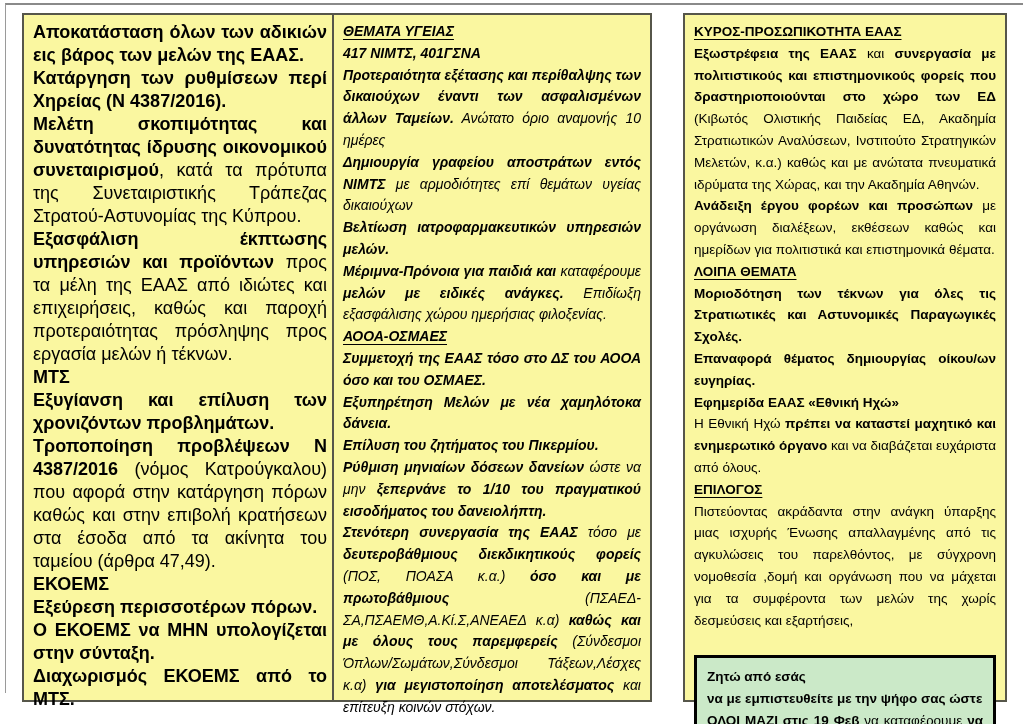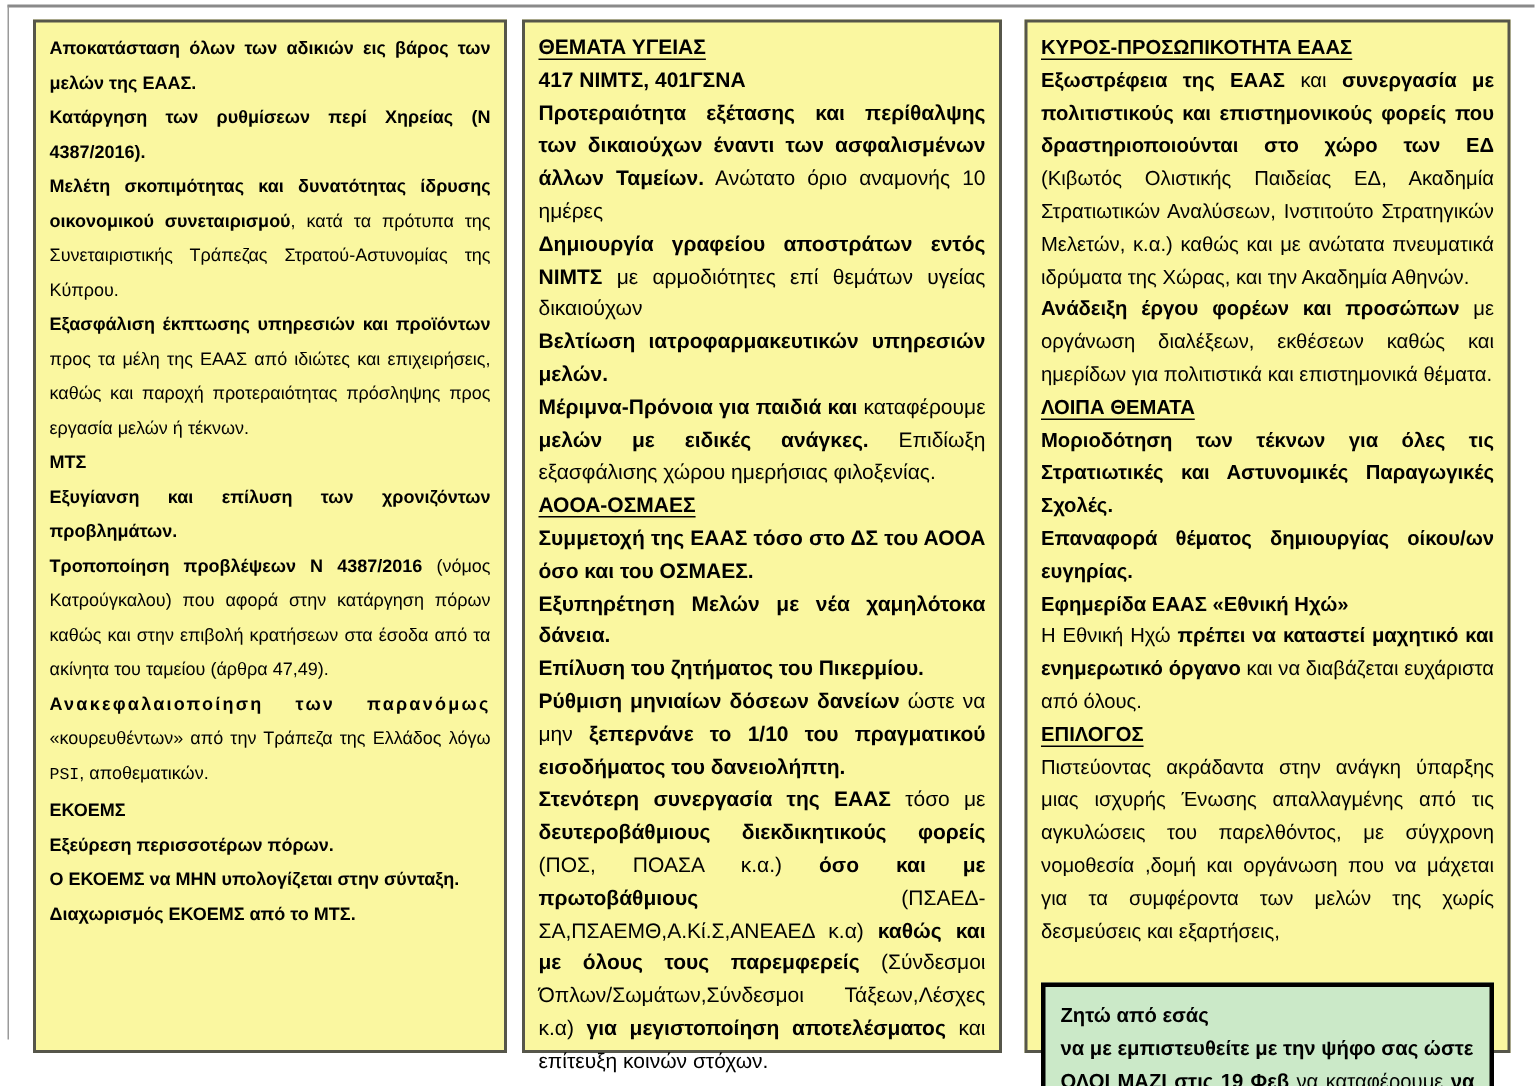--- a/index.html
+++ b/index.html
@@ -13,22 +13,22 @@
     border-top:2px solid #8a8a8a; border-left:1px solid #9a9a9a;
     pointer-events:none;
   }
   .col {
     position:absolute; top:13px; box-sizing:border-box;
     background:var(--panel-bg,#faf7a0);
     border:2px solid var(--panel-border,#56564a);
     padding:6px 9px 0 9px;
     text-align:justify;
   }
-  #col-0 { left:22px;  width:316px; height:689px; font-size:12px;   line-height:23px; }
-  #col-1 { left:348px; width:320px; height:689px; font-size:14px;   line-height:21.8px; }
+  #col-0 { left:22px;  width:316px; height:689px; font-size:18px;   line-height:23px; }
+  #col-1 { left:332px; width:320px; height:689px; font-size:14px;   line-height:21.8px;font-style:italic; }
   #col-2 { left:683px; width:324px; height:689px; font-size:13.5px; line-height:21.8px; }
   p { margin:0; }
   .h { font-weight:bold; }
   .h .useg { text-decoration:underline; text-underline-offset:3px; }
   .b { font-weight:bold; }
   .mono { font-family:"Liberation Mono","DejaVu Sans Mono",monospace; font-size:0.92em; }
   .tracked { letter-spacing:1.5px; word-spacing:6px; }
   .tbox {
     border:3px solid var(--box-border,#000);
     padding:5px 8px; margin-top:9px; margin-bottom:6px;
@@ -45,21 +45,20 @@
 
 <div class="frame"></div>
 <div class="col" id="col-0">
     <p><span class="b ">Αποκατάσταση όλων των αδικιών εις βάρος των μελών της ΕΑΑΣ.</span></p>
     <p><span class="b ">Κατάργηση των ρυθμίσεων περί Χηρείας (Ν 4387/2016).</span></p>
     <p><span class="b ">Μελέτη σκοπιμότητας και δυνατότητας ίδρυσης οικονομικού συνεταιρισμού</span><span class="">, κατά τα πρότυπα της Συνεταιριστικής Τράπεζας Στρατού-Αστυνομίας της Κύπρου.</span></p>
     <p><span class="b ">Εξασφάλιση έκπτωσης υπηρεσιών και προϊόντων</span><span class=""> προς τα μέλη της ΕΑΑΣ από ιδιώτες και επιχειρήσεις, καθώς και παροχή προτεραιότητας πρόσληψης προς εργασία μελών ή τέκνων.</span></p>
     <p><span class="b ">ΜΤΣ</span></p>
     <p><span class="b ">Εξυγίανση και επίλυση των χρονιζόντων προβλημάτων.</span></p>
     <p><span class="b ">Τροποποίηση προβλέψεων Ν 4387/2016</span><span class=""> (νόμος Κατρούγκαλου) που αφορά στην κατάργηση πόρων καθώς και στην επιβολή κρατήσεων στα έσοδα από τα ακίνητα του ταμείου (άρθρα 47,49).</span></p>
-    <p><span class="b tracked">Ανακεφαλαιοποίηση των παρανόμως</span><span class=""> «κουρευθέντων» από την Τράπεζα της Ελλάδος λόγω </span><span class="mono ">PSI</span><span class="">, αποθεματικών.</span></p>
     <p><span class="b ">ΕΚΟΕΜΣ</span></p>
     <p><span class="b ">Εξεύρεση περισσοτέρων πόρων.</span></p>
     <p><span class="b ">Ο ΕΚΟΕΜΣ να ΜΗΝ υπολογίζεται στην σύνταξη.</span></p>
     <p><span class="b ">Διαχωρισμός  ΕΚΟΕΜΣ από το ΜΤΣ.</span></p>
   </div>
 <div class="col" id="col-1">
     <div class="h"><span class="useg">ΘΕΜΑΤΑ ΥΓΕΙΑΣ</span></div>
     <p><span class="b ">417 ΝΙΜΤΣ, 401ΓΣΝΑ</span></p>
     <p><span class="b ">Προτεραιότητα εξέτασης και περίθαλψης των δικαιούχων έναντι των ασφαλισμένων άλλων Ταμείων.</span><span class=""> Ανώτατο όριο αναμονής 10 ημέρες</span></p>
     <p><span class="b ">Δημιουργία γραφείου αποστράτων εντός ΝΙΜΤΣ</span><span class=""> με αρμοδιότητες επί θεμάτων υγείας δικαιούχων</span></p>

